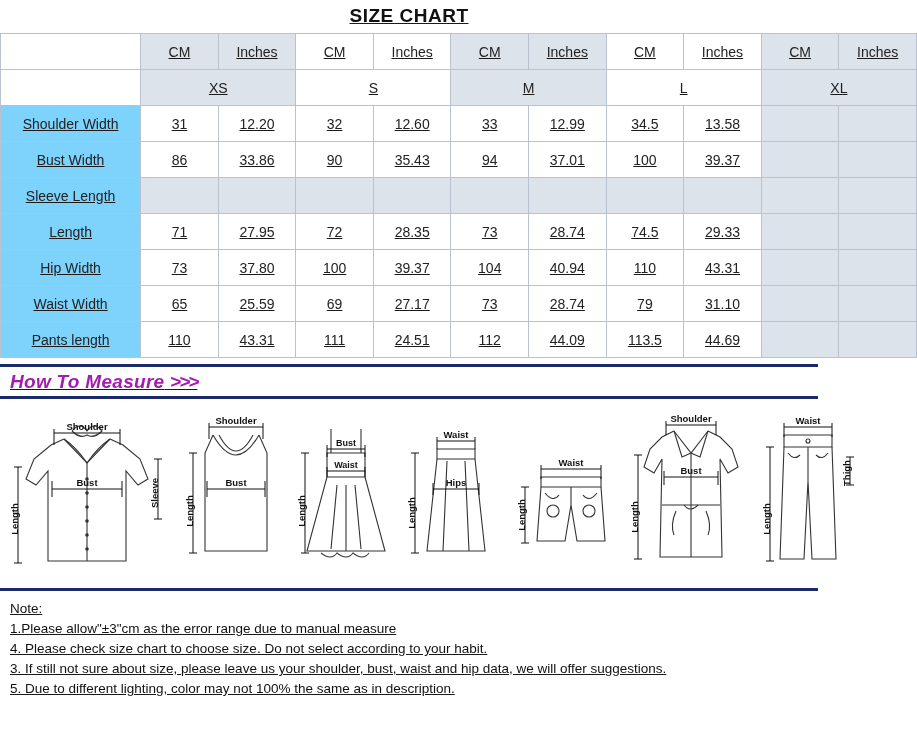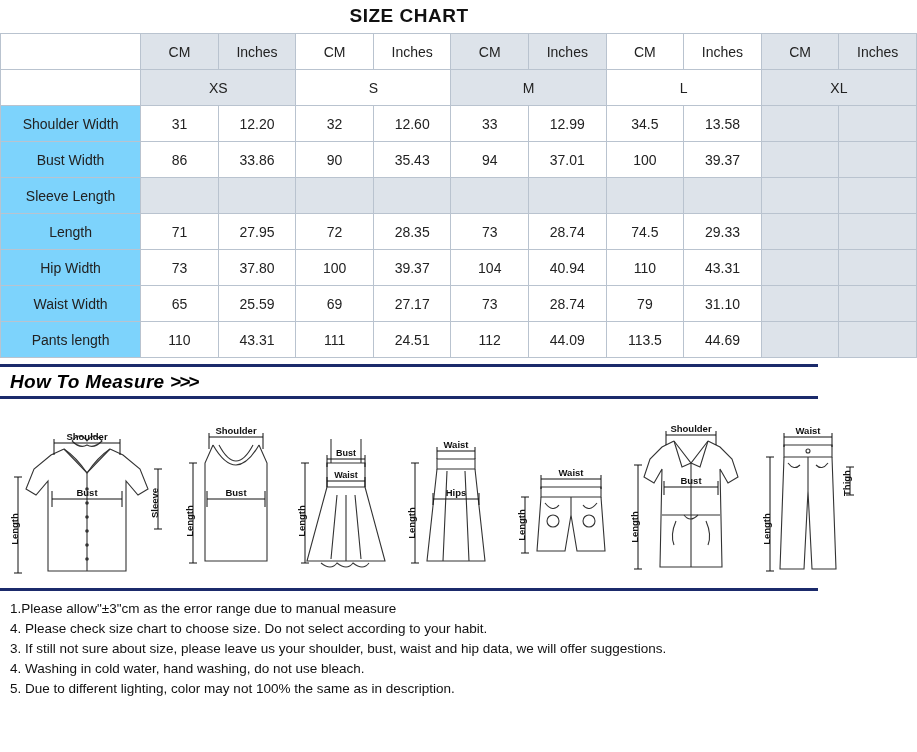--- a/index.html
+++ b/index.html
@@ -4,21 +4,21 @@
 <style>
   * { box-sizing: border-box; }
   html, body {
     margin: 0; padding: 0;
     width: 917px; height: 752px;
     background: #ffffff;
     font-family: "Liberation Sans", sans-serif;
     color: #1a1a1a;
     overflow: hidden;
   }
-  .page { width: 818px; height: 752px; position: relative; }
+  .page { width: 818px; height: 752px; position: relative; text-decoration: underline; }
 
   
   .title {
     text-align: center;
     font-size: 19px;
     font-weight: bold;
     letter-spacing: 0.5px;
     padding: 5px 0 6px 0;
     color: #111;
   }
@@ -68,32 +68,32 @@
     margin-top: 6px;
     border-top: 3px solid #1b2a6b;
     border-bottom: 3px solid #1b2a6b;
     padding: 4px 0 2px 0;
     position: relative;
   }
   .howto-title {
     font-size: 19px;
     font-weight: bold;
     font-style: italic;
-    color: #000000;
+    color: #a21caf;
     padding-left: 10px;
     letter-spacing: 0.3px;
   }
   .howto-title .arrows { letter-spacing: -2px; }
 
   .figures {
     display: flex;
-    align-items: flex-start;
+    align-items: flex-end;
     justify-content: space-between;
     height: 190px;
-    padding: 12px 6px;
+    padding: 0 6px;
     border-top: 3px solid #1b2a6b;
     margin-top: 3px;
   }
   .fig { flex: 0 0 auto; }
 
   
   .notes {
     padding: 8px 0 0 10px;
     font-size: 13.5px;
     line-height: 20px;
@@ -426,20 +426,20 @@
         </g>
         <text x="52" y="23" font-size="9.5" font-weight="bold" text-anchor="middle" fill="#111">Waist</text>
         <text x="94" y="72" font-size="9.5" font-weight="bold" text-anchor="middle" fill="#111" transform="rotate(-90 94 72)">Thigh</text>
         <text x="14" y="118" font-size="9.5" font-weight="bold" text-anchor="middle" fill="#111" transform="rotate(-90 14 118)">Length</text>
       </svg>
 
     </div>
   </div>
 
   <div class="notes">
+    <div>Note:</div>
     <div>1.Please allow"±3"cm as the error range due to manual measure</div>
     <div>4. Please check size chart to choose size. Do not select according to your habit.</div>
     <div>3. If still not sure about size, please leave us your shoulder, bust, waist and hip data, we will offer suggestions.</div>
-    <div>4. Washing in cold water, hand washing, do not use bleach.</div>
     <div>5. Due to different lighting, color may not 100% the same as in description.</div>
   </div>
 
 </div>
 
 </body></html>

